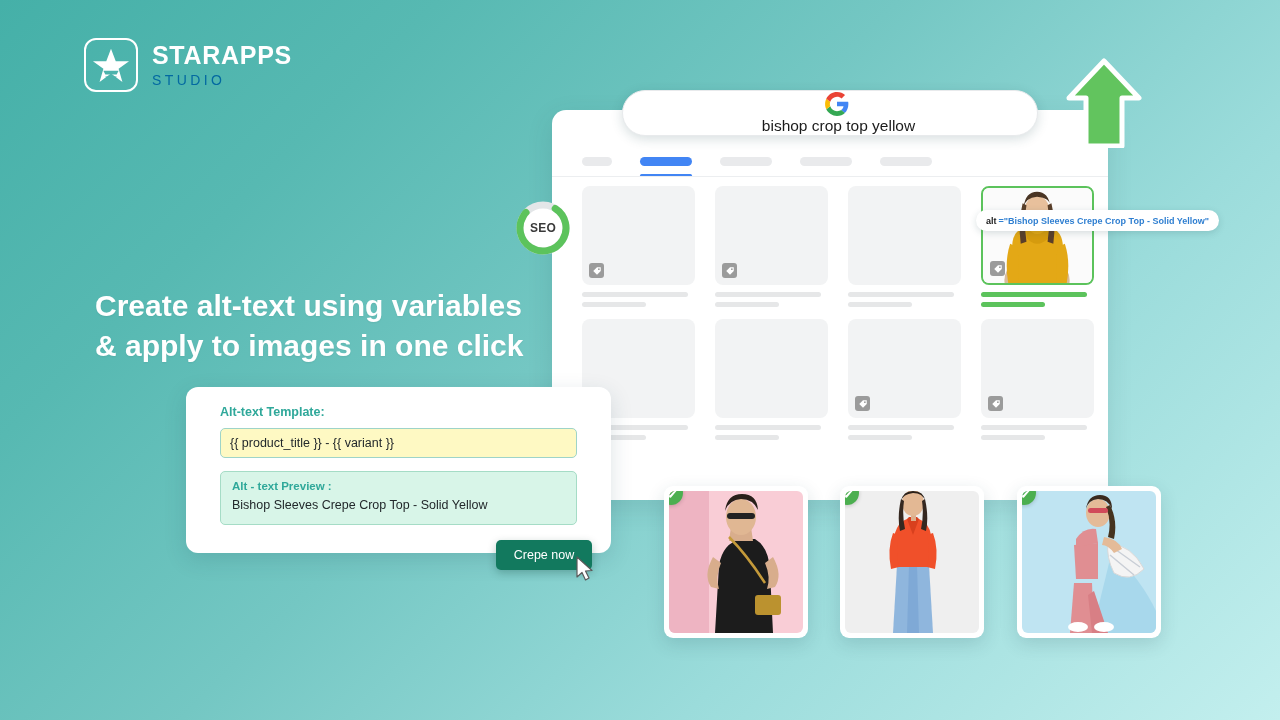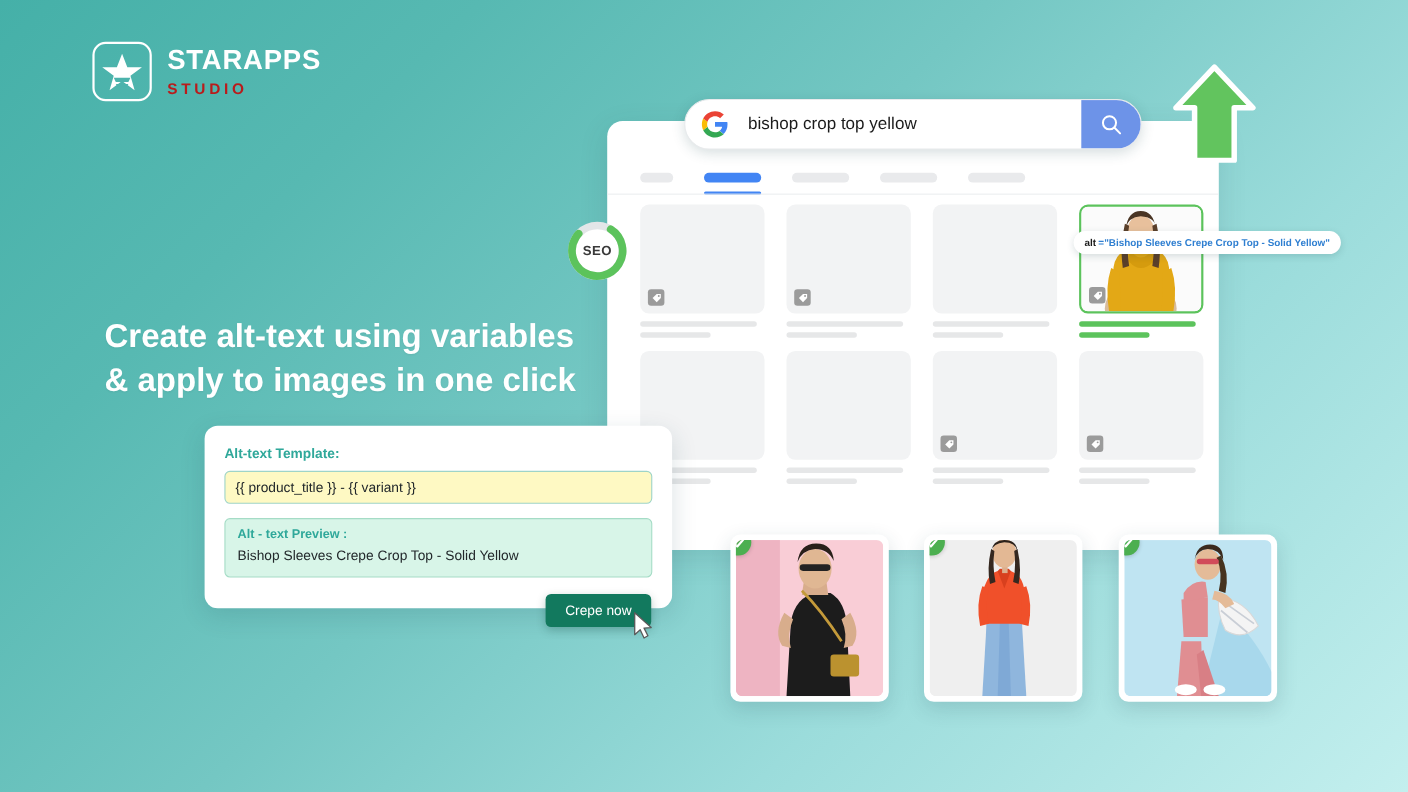--- a/index.html
+++ b/index.html
@@ -12,21 +12,21 @@
 
   
   .logo { position: absolute; left: 84px; top: 38px; display: flex; align-items: center; gap: 14px; }
   .logo-mark {
     width: 54px; height: 54px; border: 2.5px solid #ffffff; border-radius: 12px;
     display: flex; align-items: center; justify-content: center;
   }
   .logo-star { width: 38px; height: 38px; display: block; }
   .logo-text { display: flex; flex-direction: column; line-height: 1; }
   .logo-top { color: #ffffff; font-size: 25px; font-weight: bold; letter-spacing: 0.7px; }
-  .logo-sub { color: #b91c1c; font-size: 14px; font-weight: bold; letter-spacing: 3.4px; margin-top: 5px; }
+  .logo-sub { color: #0369a1; font-size: 14px; font-weight: normal; letter-spacing: 3.4px; margin-top: 5px; }
 
   
   .headline {
     position: absolute; left: 95px; top: 286px; width: 470px;
     color: #ffffff; font-size: 30px; font-weight: bold; line-height: 1.32;
     text-shadow: 0 1px 2px rgba(0,0,0,0.06);
   }
   .headline div { white-space: nowrap; }
 
   
@@ -69,20 +69,21 @@
   }
   .card-ph.highlight .line-a { background: #5cc35c; }
   .card-ph.highlight .line-b { background: #5cc35c; }
 
   
   .searchbar {
     position: absolute; left: 622px; top: 90px; width: 416px; height: 46px;
     background: #ffffff; border-radius: 23px; display: flex; align-items: center;
     box-shadow: 0 3px 12px rgba(30,70,80,0.18); overflow: hidden;
     border: 1px solid #e8eaec;
+    flex-direction: column;
   }
   .g-logo { width: 26px; height: 26px; margin-left: 14px; flex: none; }
   .search-value { flex: 1; font-size: 15.5px; color: #1b1b1b; padding-left: 17px; }
   .search-btn {
     width: 54px; height: 100%; background: #6d93e8; display: flex;
     align-items: center; justify-content: center; flex: none;
   }
   .search-btn svg { width: 22px; height: 22px; }
 
   
@@ -103,21 +104,21 @@
   }
 
   
   .green-arrow { position: absolute; left: 1066px; top: 58px; width: 76px; height: 90px; }
 
   
   .alt-card {
     position: absolute; left: 186px; top: 387px; width: 425px; height: 166px;
     background: #ffffff; border-radius: 12px;
     box-shadow: 0 7px 22px rgba(30,70,80,0.15);
-    padding: 18px 18px;
+    padding: 18px 34px;
   }
   .alt-card-label { font-size: 12.5px; font-weight: bold; color: #2fa89a; margin-bottom: 9px; }
   .template-input {
     width: 100%; height: 30px; border: 1px solid #9ed4c8; border-radius: 5px;
     display: flex; align-items: center; padding: 0 9px;
     font-size: 12.5px; color: #22282b; background: #fef9c3;
   }
   .preview-box {
     margin-top: 13px; width: 100%; height: 54px; background: #d8f5e8;
     border: 1px solid #a5dcc6; border-radius: 5px; padding: 8px 11px;

